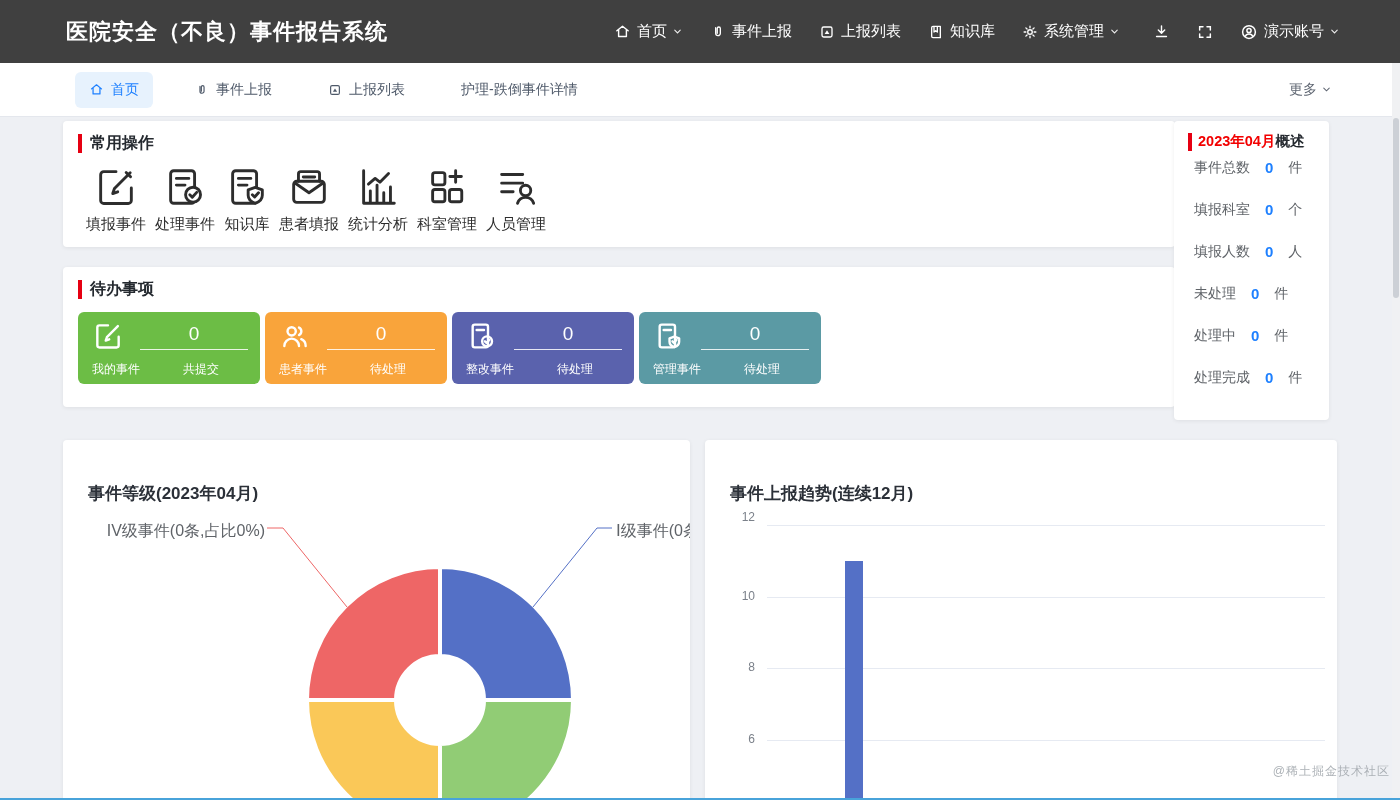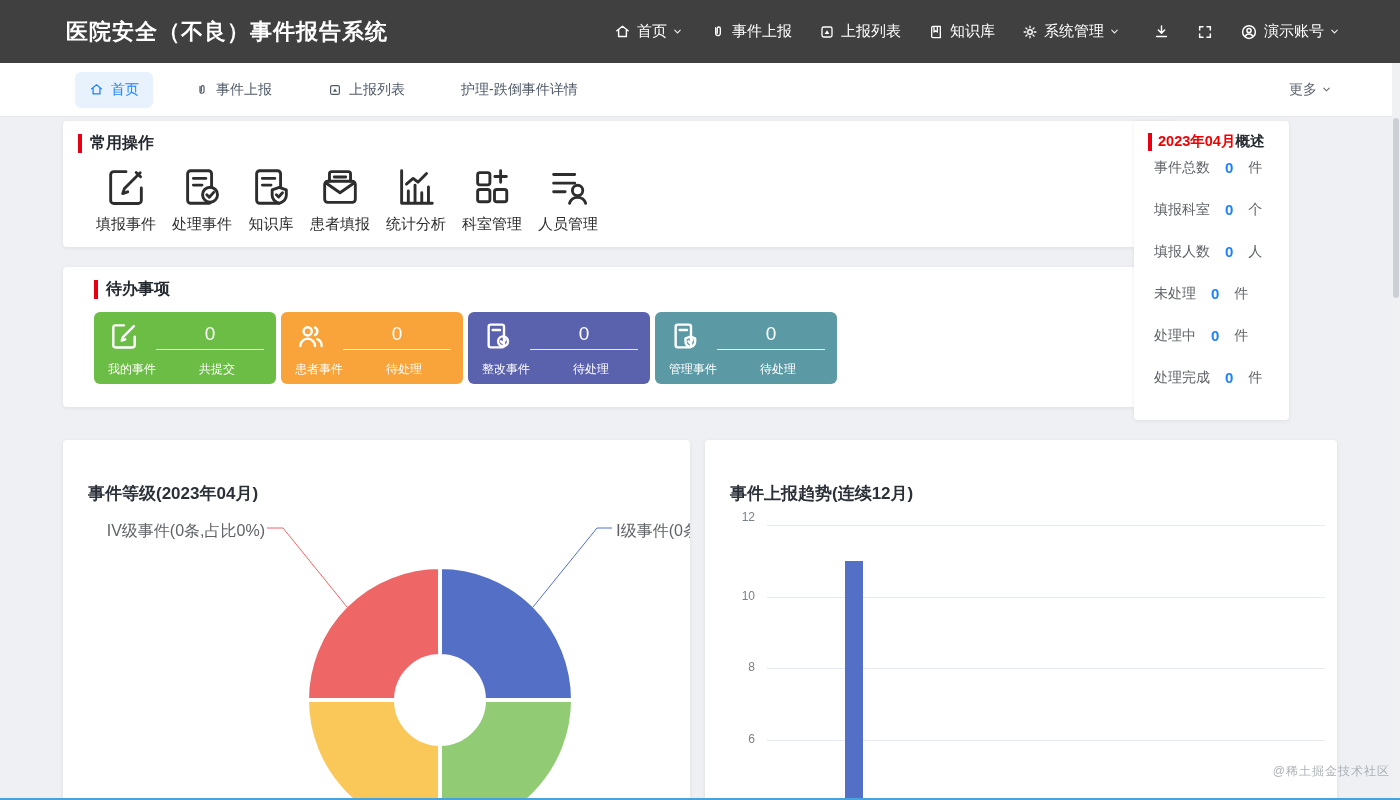--- a/index.html
+++ b/index.html
@@ -21,34 +21,34 @@
   .tab { display:flex; align-items:center; gap:7px; font-size:14px; color:#4e5969; padding:9px 14px; border-radius:6px; cursor:pointer; white-space:nowrap; }
   .tab.active { background:#e7f2fd; color:#1e80ff; }
   .more-link { position:absolute; right:68px; display:flex; align-items:center; gap:4px; font-size:14px; color:#5f6672; cursor:pointer; }
 
   
   .panel { position:absolute; background:#fff; border-radius:4px; box-shadow:0 1px 4px rgba(0,0,0,.07); }
   .panel-title { position:relative; font-size:16px; font-weight:bold; color:#24292f; padding-left:12px; }
   .panel-title .redbar { position:absolute; left:0; top:1px; width:4px; height:19px; background:#e60012; }
 
   .p-quick { left:63px; top:121px; width:1112px; height:126px; padding:12px 15px; }
-  .quick-row { display:flex; align-items:flex-start; gap:16px; margin-top:10px; margin-left:18px; }
+  .quick-row { display:flex; align-items:flex-start; gap:9px; margin-top:10px; margin-left:8px; }
   .quick-item { display:flex; flex-direction:column; align-items:center; gap:5px; cursor:pointer; color:#2d2d2d; }
   .quick-item .qlabel { font-size:15px; color:#2d2d2d; white-space:nowrap; }
 
-  .p-todo { left:63px; top:267px; width:1112px; height:140px; padding:12px 31px; }
+  .p-todo { left:63px; top:267px; width:1112px; height:140px; padding:12px 15px; }
   .cards { display:flex; gap:5px; margin-top:12px; }
   .card { width:182px; height:72px; border-radius:6px; color:#fff; padding:8px 12px 6px 14px; display:flex; flex-direction:column; justify-content:space-between; cursor:pointer; }
   .card-top { display:flex; align-items:center; }
   .card-num { flex:1; text-align:center; font-size:19px; padding-bottom:4px; border-bottom:1px solid rgba(255,255,255,.85); margin-left:16px; }
   .card-bottom { display:flex; align-items:center; font-size:12px; }
   .card-name { width:62px; white-space:nowrap; }
   .card-sub { flex:1; text-align:center; white-space:nowrap; }
 
-  .p-summary { left:1134px; top:121px; width:155px; height:299px; padding:11px 8px 0 14px; }
+  .p-summary { left:1174px; top:121px; width:155px; height:299px; padding:11px 8px 0 14px; }
   .p-summary .panel-title { font-size:14.5px; padding-left:10px; }
   .p-summary .redbar { height:18px; }
   .month-red { color:#f20000; }
   .sum-list { margin:8px 0 0 6px; }
   .sum-row { display:flex; gap:15px; font-size:14px; color:#5f6368; height:42px; white-space:nowrap; }
   .sum-val { color:#1e80ff; font-weight:bold; font-size:15px; }
 
   .p-chart-l { left:63px; top:440px; width:627px; height:380px; overflow:hidden; }
   .p-chart-r { left:705px; top:440px; width:632px; height:380px; overflow:hidden; }
   .chart-title { position:absolute; left:25px; top:26px; font-size:17px; font-weight:bold; color:#2b3038;margin-top:16px; }

